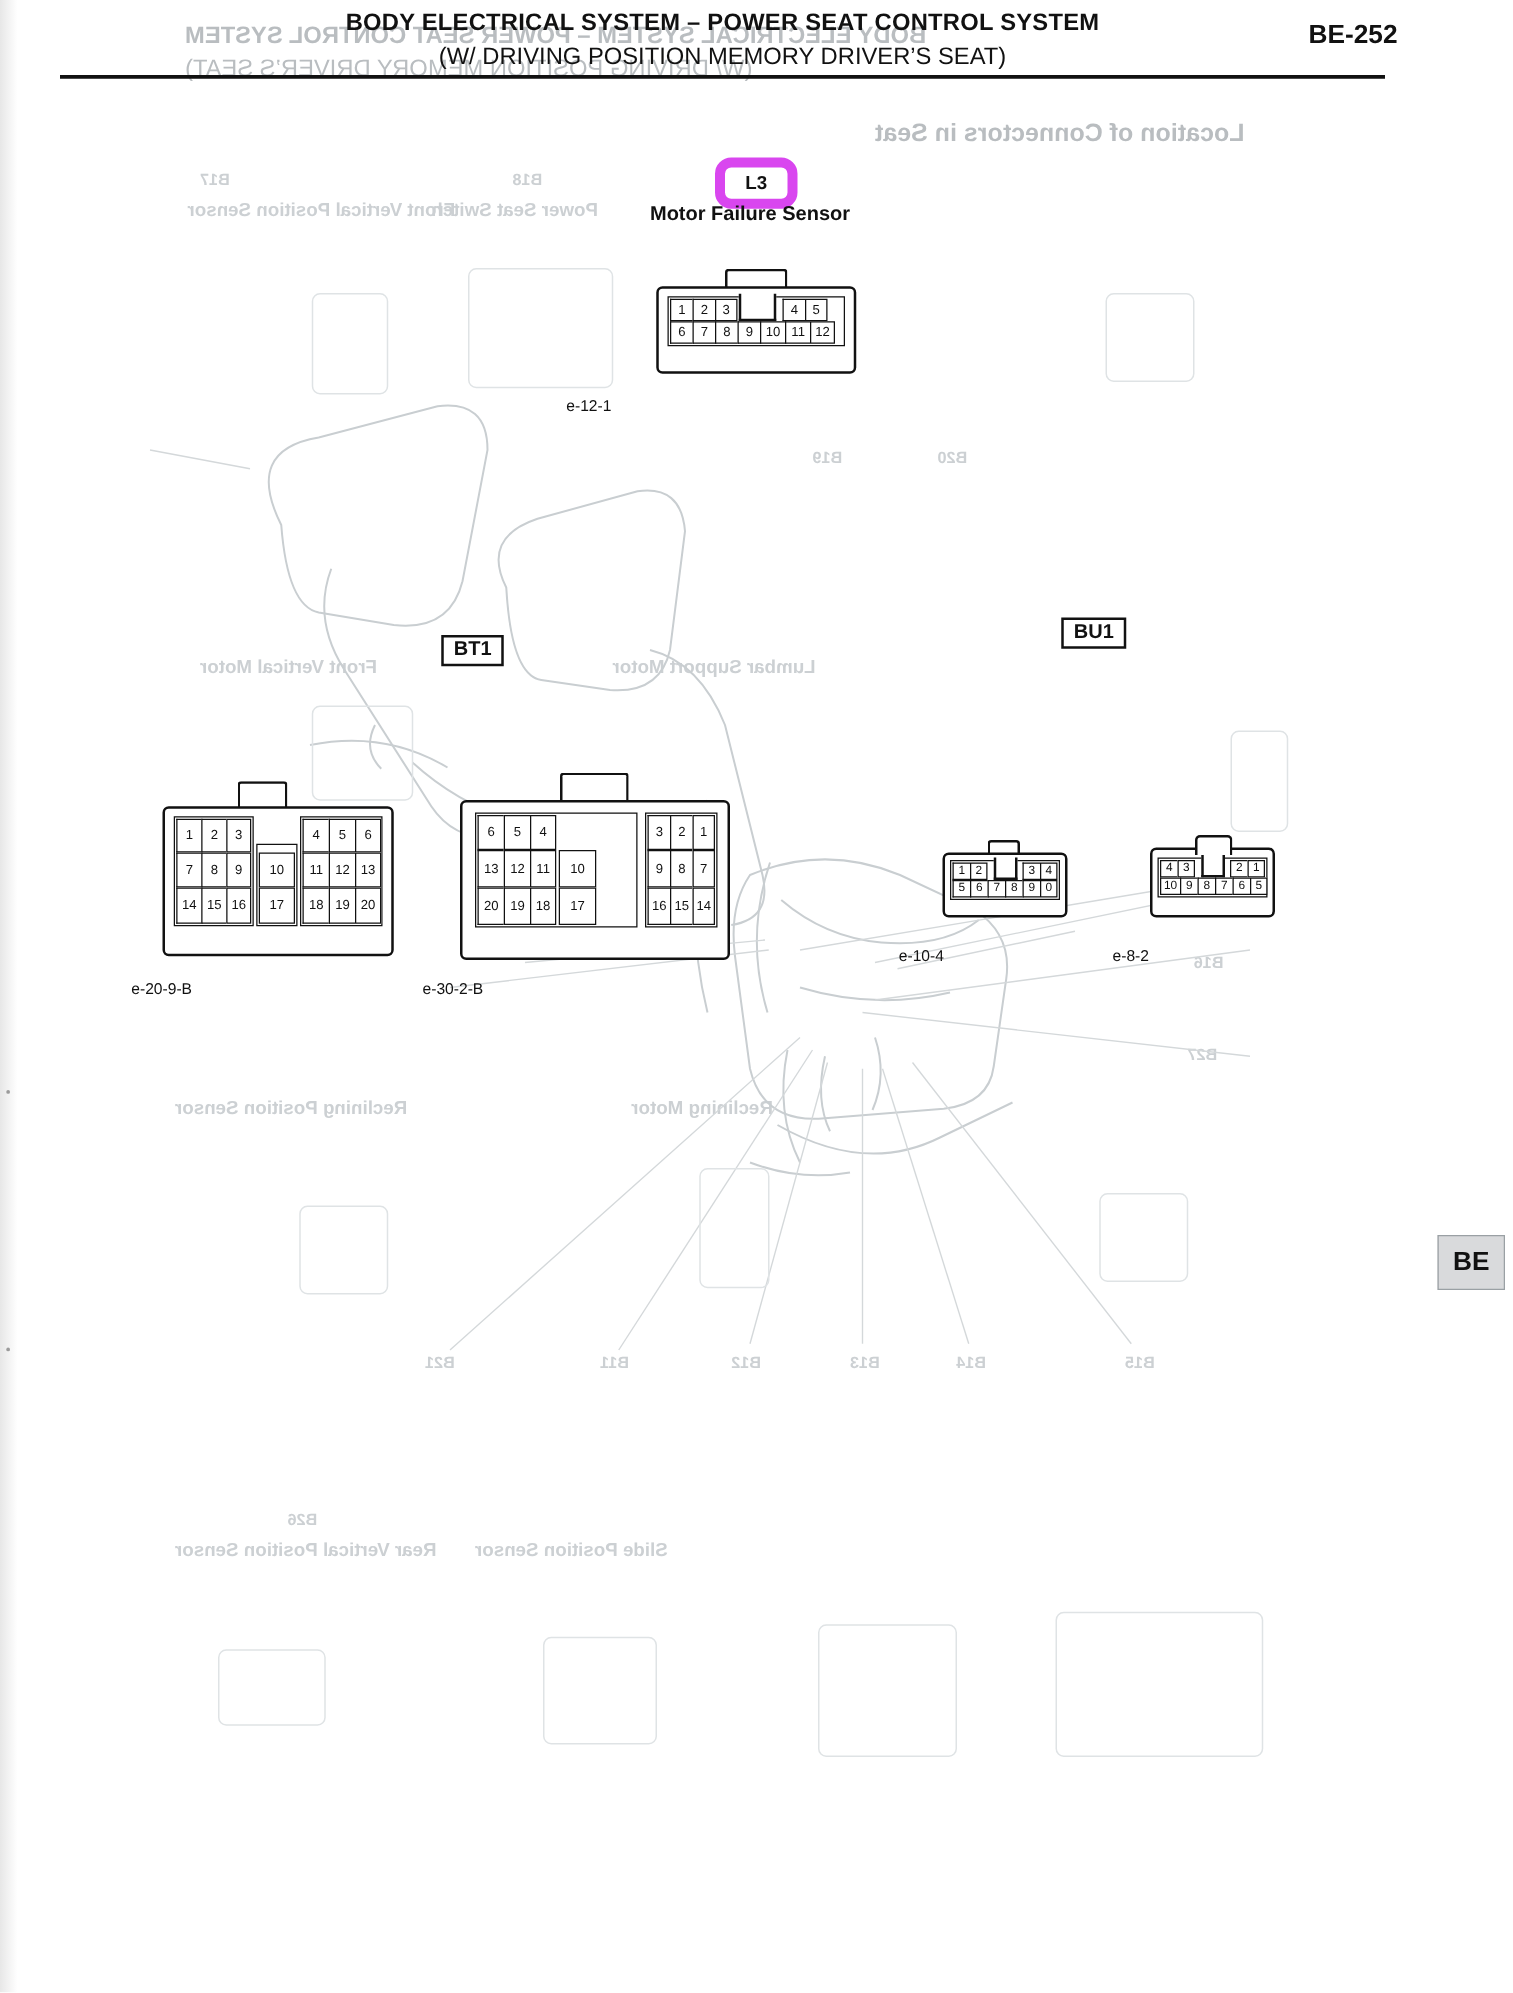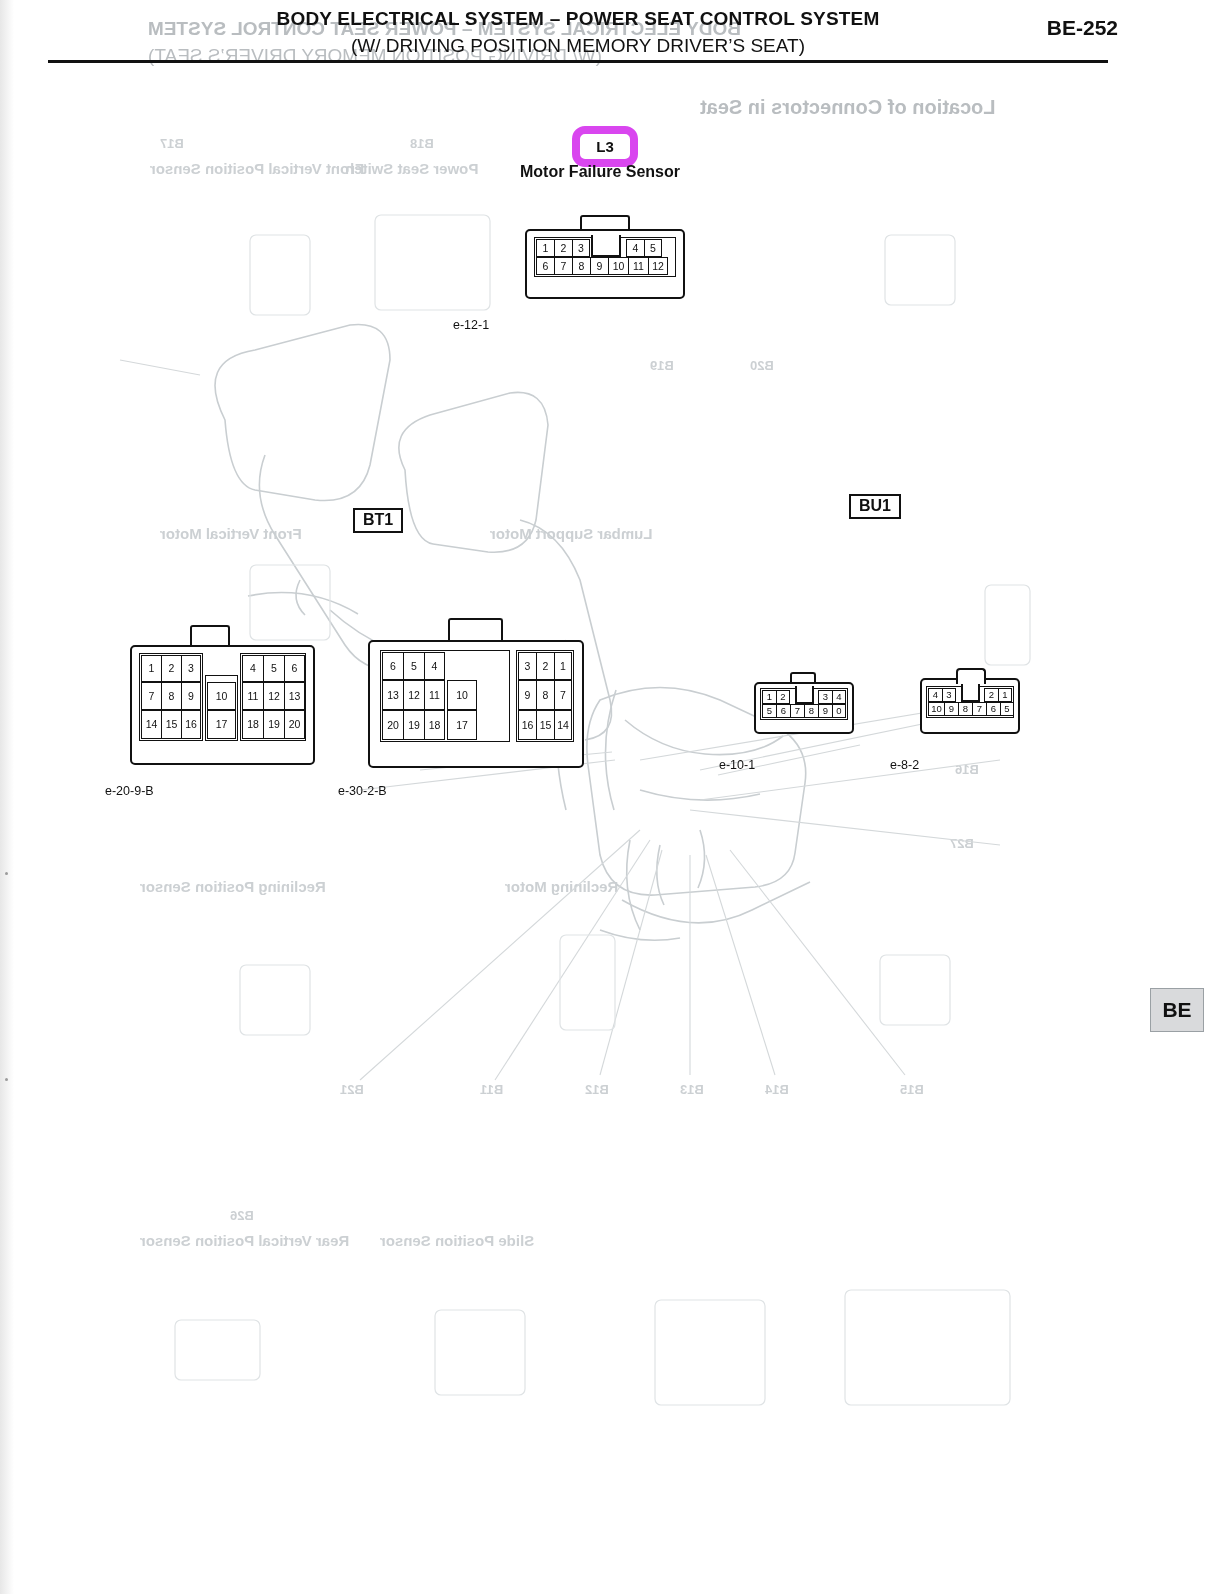--- a/index.html
+++ b/index.html
@@ -434,21 +434,21 @@
   </div>
   <div class="pinrow" style="left:8px; top:32px;">
     <div class="pin" style="width:14px;height:14px;font-size:9.5px;">5</div>
     <div class="pin" style="width:14px;height:14px;font-size:9.5px;">6</div>
     <div class="pin" style="width:14px;height:14px;font-size:9.5px;">7</div>
     <div class="pin" style="width:14px;height:14px;font-size:9.5px;">8</div>
     <div class="pin" style="width:14px;height:14px;font-size:9.5px;">9</div>
     <div class="pin" style="width:14px;height:14px;font-size:9.5px;">0</div>
   </div>
 </div>
-<div class="conn-label" style="left:719px; top:758px;">e-10-1</div>
+<div class="conn-label" style="left:719px; top:758px;">e-10-4</div>
 
 <div class="conn" style="left:920px; top:668px; width:100px; height:66px;">
   <div class="body" style="left:0px; top:10px; width:100px; height:56px;"></div>
   <div style="position:absolute;left:36px;top:0px;width:30px;height:16px;border:2.5px solid #111;border-bottom:none;box-sizing:border-box;background:#fff;border-radius:4px 4px 0 0;"></div>
   <div class="inner" style="left:6px; top:18px; width:88px; height:32px;"></div>
   <div class="pinrow" style="left:8px; top:20px;">
     <div class="pin" style="width:14px;height:14px;font-size:9.5px;">4</div>
     <div class="pin" style="width:14px;height:14px;font-size:9.5px;">3</div>
   </div>
   <div style="position:absolute;left:41px;top:16px;width:19px;height:18px;border:2.5px solid #111;border-top:none;box-sizing:border-box;background:#fff;"></div>

